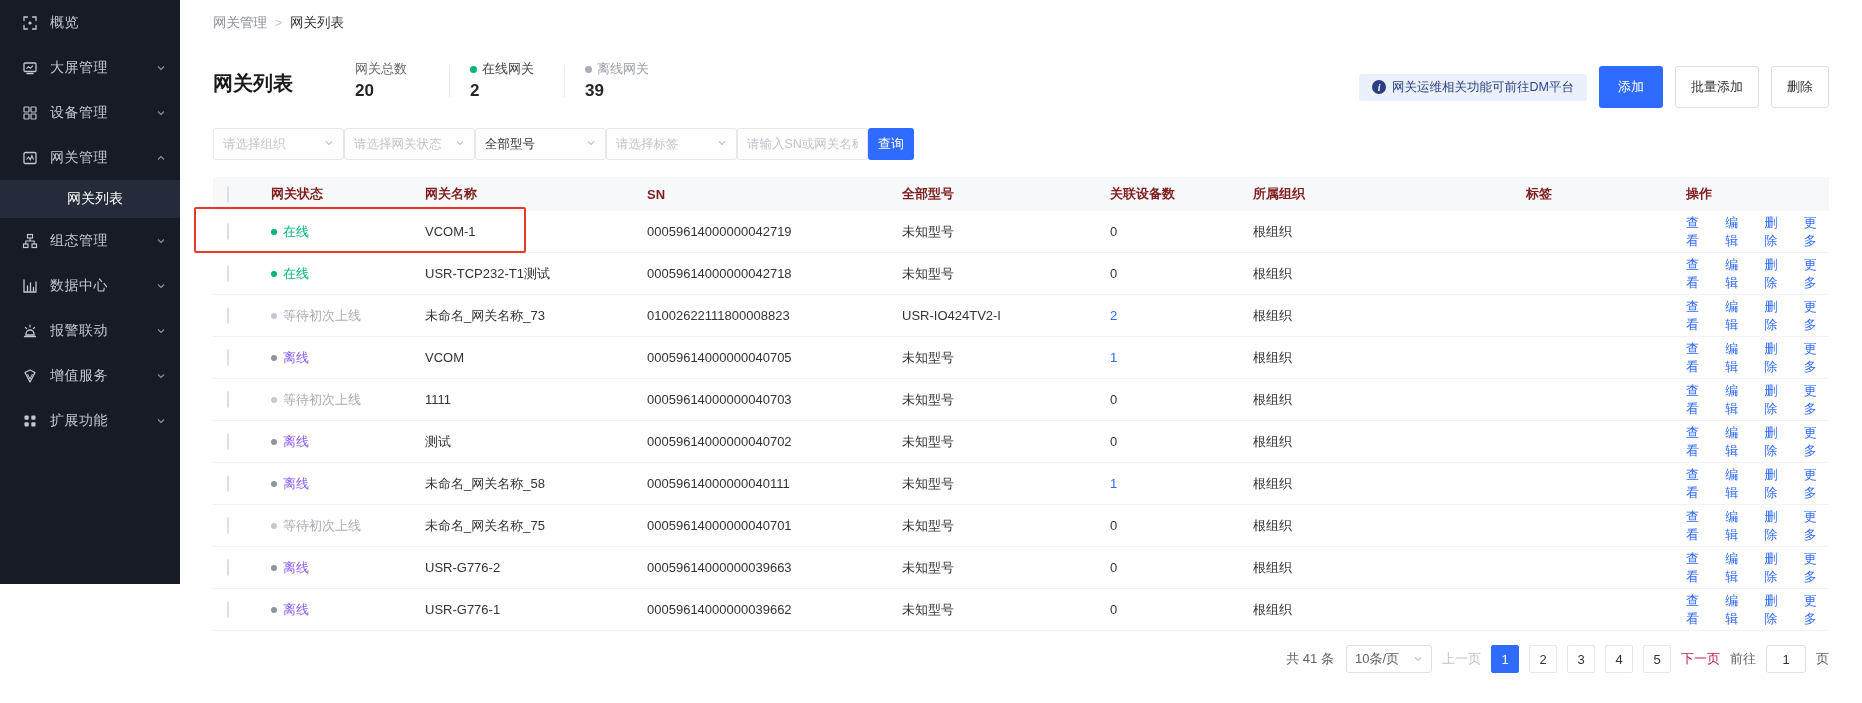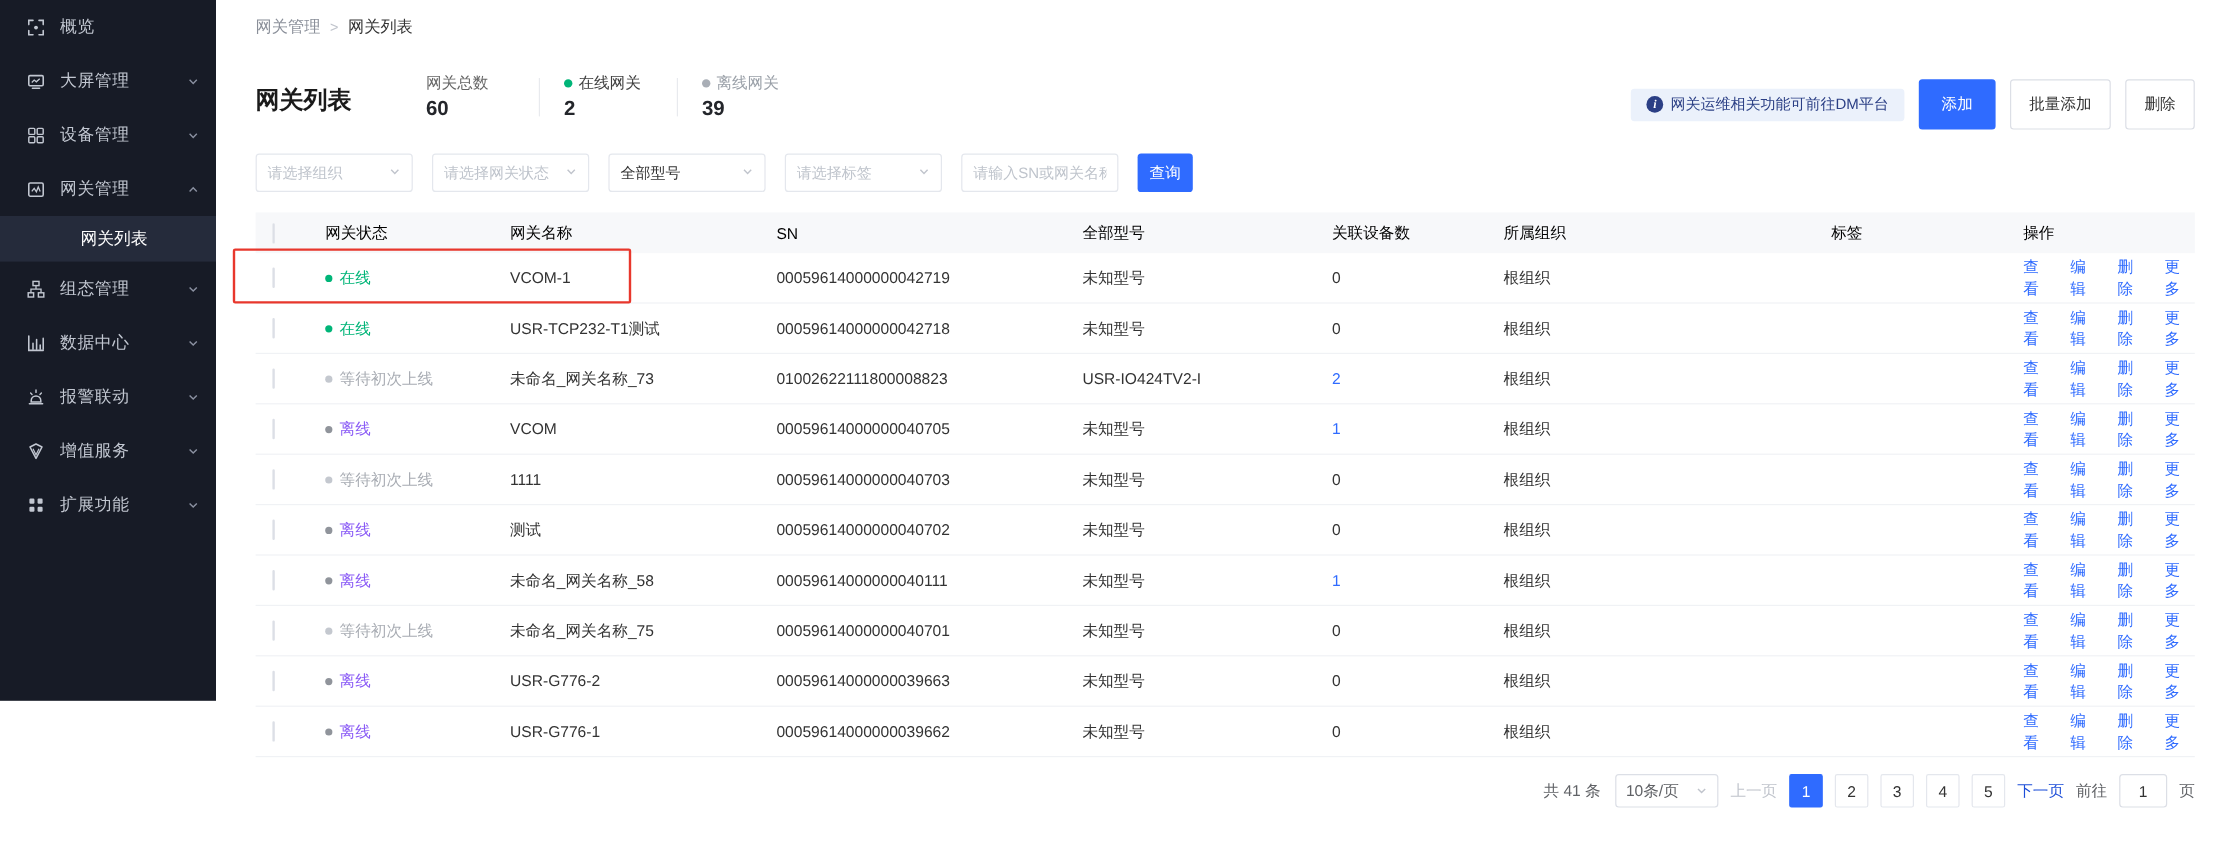--- a/index.html
+++ b/index.html
@@ -45,55 +45,55 @@
     display:flex; align-items:center; padding:0 13px; border-radius:3px; gap:6px; }
   .info-i { width:14px; height:14px; border-radius:50%; background:#2B3F85; color:#fff;
     font-size:10px; font-style:italic; font-weight:bold; display:flex; align-items:center;
     justify-content:center; font-family:"Liberation Serif",serif; }
   .btn { height:42px; border-radius:3px; font-size:13px; display:flex; align-items:center;
     justify-content:center; cursor:pointer; }
   .btn-primary { background:#2F6BFF; color:#fff; padding:0 19px; border:none; }
   .btn-plain { background:#fff; color:#333; border:1px solid #DCDFE6; padding:0 15px; }
 
   
-  .filters { display:flex; align-items:flex-end; gap:16px; padding:20px 33px 0 33px; }
+  .filters { display:flex; align-items:flex-end; gap:0; padding:20px 33px 0 33px; }
   .select, .s-input { width:131px; height:32px; border:1px solid #E4E7ED; border-radius:3px;
     display:flex; align-items:center; padding:0 9px; font-size:12.5px; background:#fff; }
   .select .ph, .s-input .ph { color:#BFC4CC; flex:1; white-space:nowrap; overflow:hidden; }
   .select .val { color:#333; flex:1; }
   .select .sel-chev { color:#C0C4CC; }
   .btn-query { width:46px; height:32px; background:#2F6BFF; color:#fff; border:none;
     border-radius:3px; font-size:13px; cursor:pointer; }
 
   
   .table-wrap { position:relative; margin:17px 33px 0 33px; width:1616px; }
   .grid-row { display:grid; grid-template-columns:58px 154px 222px 255px 208px 143px 273px 160px 143px;
     align-items:center; }
-  .t-head { background:#F7F8FA; height:34px; font-size:13px; font-weight:normal; color:#000000; }
+  .t-head { background:#F7F8FA; height:34px; font-size:13px; font-weight:bold; color:#7f1d1d; }
   .t-row { height:42px; border-bottom:1px solid #F0F2F5; font-size:13px; color:#333; }
   .cell-cb { padding-left:14px; }
   .checkbox { width:14px; height:14px; border:1px solid #DCDFE6; border-radius:2px; background:#fff; }
   .status { display:flex; align-items:center; gap:6px; }
   .status .sdot { width:6px; height:6px; border-radius:50%; }
   .status.online { color:#00B578; } .status.online .sdot { background:#00B578; }
   .status.waiting { color:#A8ACB3; } .status.waiting .sdot { background:#C4C8CF; }
   .status.offline { color:#8b5cf6; } .status.offline .sdot { background:#90949B; }
   .dev-link { color:#2F6BFF; cursor:pointer; }
   .actions { display:flex; gap:14px; }
   .actions span { color:#2F6BFF; cursor:pointer; }
   .highlight-box { position:absolute; left:-19px; top:30px; width:332px; height:46px;
     border:2px solid #E8372C; border-radius:2px; pointer-events:none; z-index:5; }
 
   
   .pagebar { display:flex; align-items:center; justify-content:flex-end; gap:10px;
     padding:14px 33px 0 0; font-size:13px; color:#606266; }
   .psize { height:28px; border:1px solid #DCDFE6; border-radius:3px; display:flex;
     align-items:center; gap:14px; padding:0 8px; color:#606266; background:#fff; cursor:pointer; }
   .pg-prev { color:#C0C4CC; cursor:default; }
-  .pg-next { color:#1d4ed8; cursor:pointer; }
+  .pg-next { color:#be185d; cursor:pointer; }
   .pg-num { width:28px; height:28px; border:1px solid #E4E7ED; border-radius:2px; background:#fff;
     color:#333; display:flex; align-items:center; justify-content:center; cursor:pointer; }
   .pg-num.active { background:#2F6BFF; color:#fff; border-color:#2F6BFF; }
   .goto-input { width:40px; height:28px; border:1px solid #DCDFE6; border-radius:3px;
     text-align:center; color:#333; display:flex; align-items:center; justify-content:center; }
 </style>
 </head>
 <body>
 
 <div class="sidebar">
@@ -221,21 +221,21 @@
     <span class="crumb-a">网关管理</span>
     <span class="crumb-sep">&gt;</span>
     <span class="crumb-b">网关列表</span>
   </div>
 
   <div class="head-row">
     <div class="page-title">网关列表</div>
     <div class="stats" id="stats">
         <div class="stat">
           <div class="stat-label">网关总数</div>
-          <div class="stat-value">60</div>
+          <div class="stat-value">20</div>
         </div>
         <div class="stat-divider"></div>
         <div class="stat">
           <div class="stat-label green"><span class="dot"></span>在线网关</div>
           <div class="stat-value">2</div>
         </div>
         <div class="stat-divider"></div>
         <div class="stat">
           <div class="stat-label gray"><span class="dot"></span>离线网关</div>
           <div class="stat-value">39</div>

